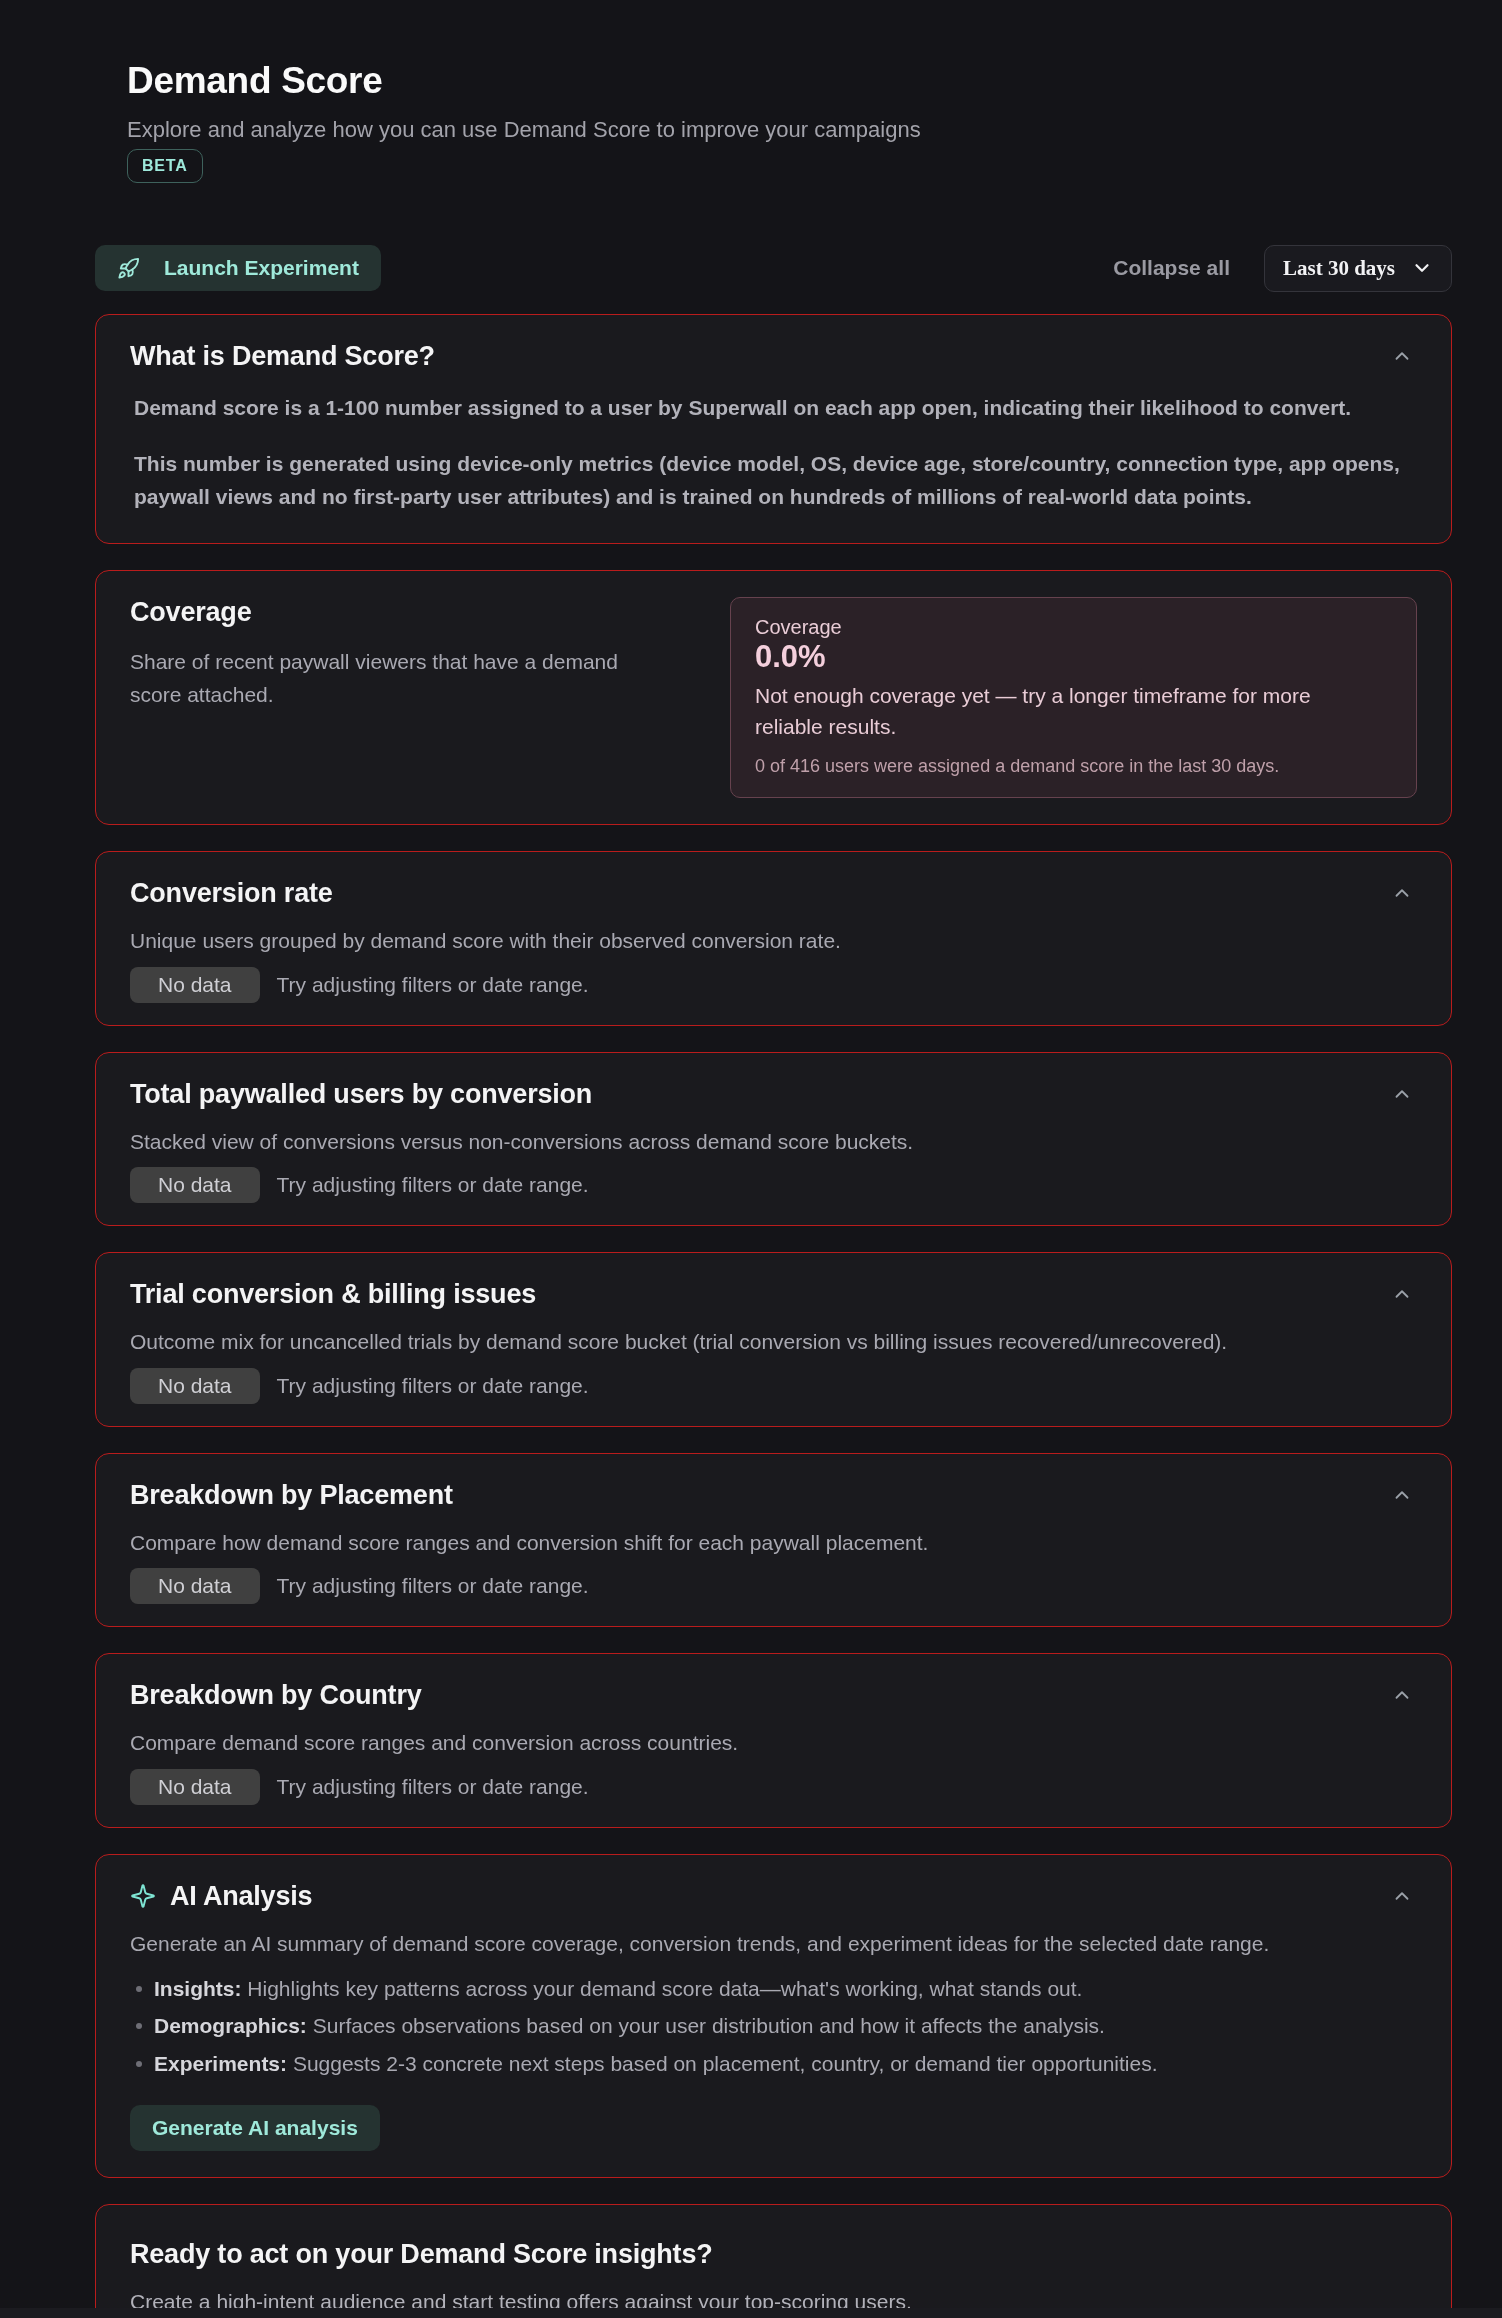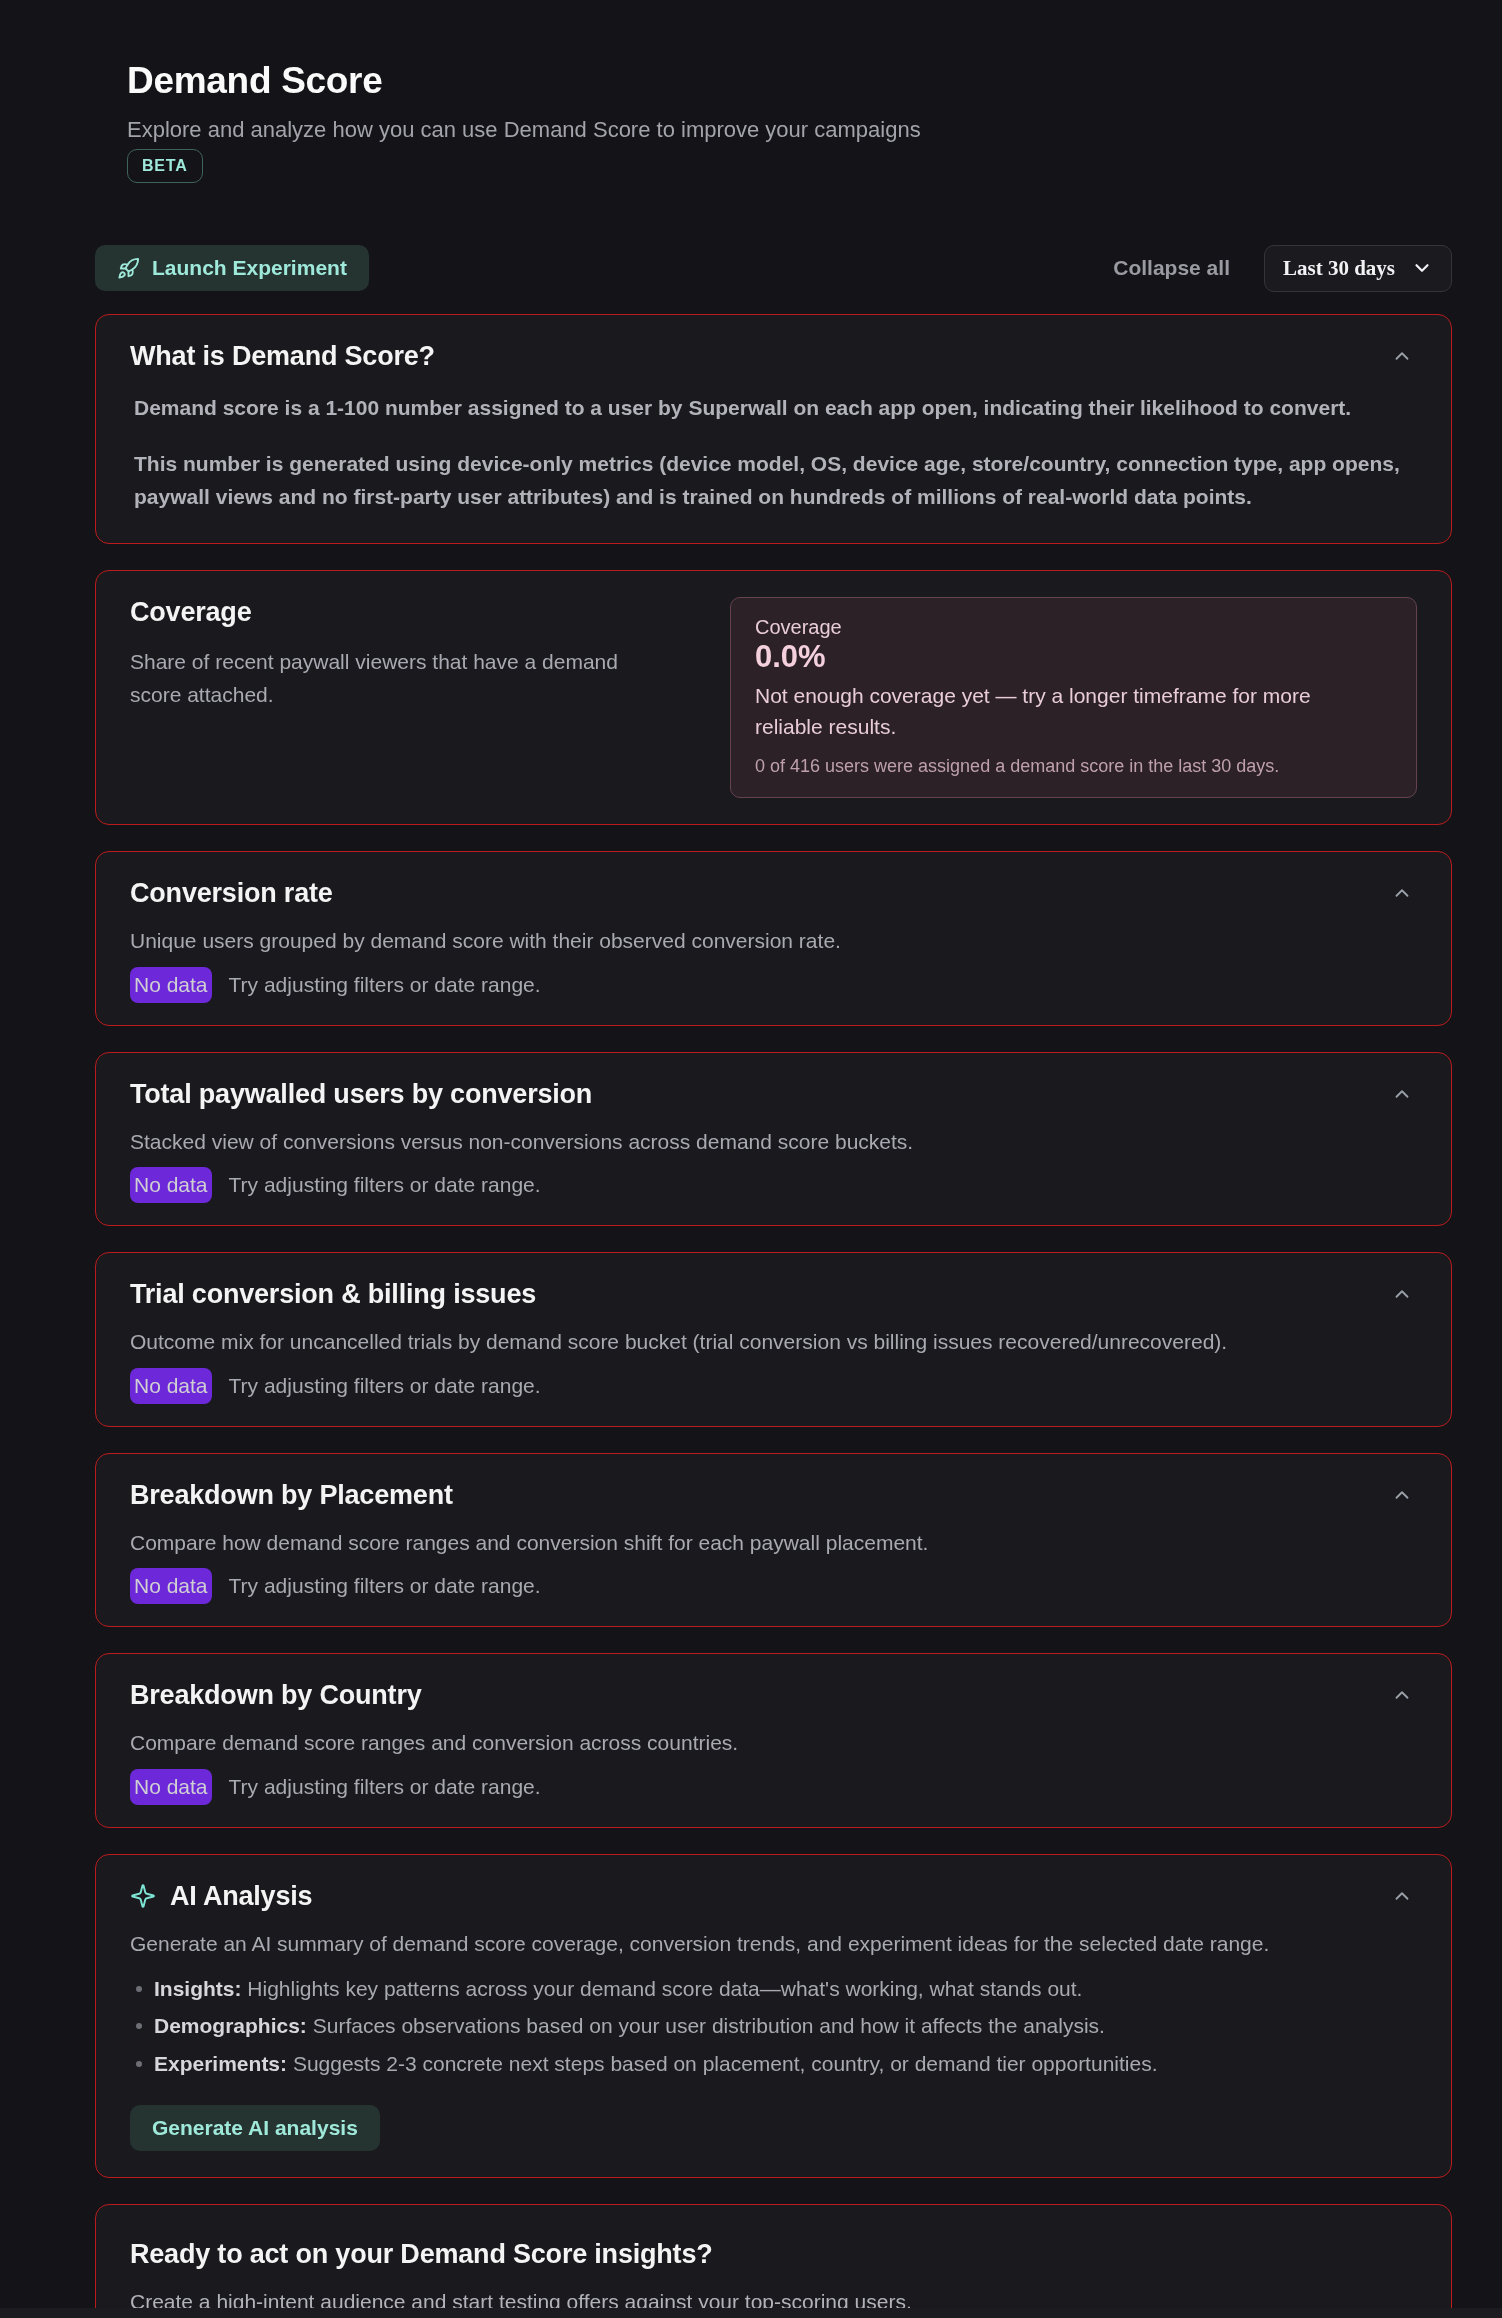--- a/index.html
+++ b/index.html
@@ -16,21 +16,21 @@
   .header{display:flex;justify-content:space-between;align-items:flex-start;padding-left:32px;margin-bottom:62px;flex-direction:column;}
   .page-title{margin:0 0 14px;font-size:37px;font-weight:700;letter-spacing:-0.3px;color:#fafafa;}
   .page-subtitle{font-size:22px;color:#a3a3ab;line-height:1.3;}
   .beta-badge{
     margin-top:4px;border:1px solid #3e625c;color:#9ee9db;border-radius:10px;
     padding:7px 14px;font-size:16px;font-weight:700;letter-spacing:0.8px;
   }
 
   
   .toolbar{display:flex;justify-content:space-between;align-items:center;margin-bottom:22px;}
-  .btn{display:inline-flex;align-items:center;gap:12px;border:none;cursor:pointer;
+  .btn{display:inline-flex;align-items:center;gap:24px;border:none;cursor:pointer;
        border-radius:10px;font-family:inherit;font-size:21px;font-weight:700;}
   .btn-teal{background:#253331;color:#9fe9da;padding:11px 22px;}
   .toolbar-right{display:flex;align-items:center;gap:34px;}
   .collapse-all{font-size:21px;font-weight:700;color:#9a9aa2;cursor:pointer;}
   .btn-date{background:#1a1a1f;border:1px solid #34343b;color:#f2f2f4;padding:10px 18px;gap:16px;font-family:Liberation Serif, serif;}
 
   
   .card{
     background:#1a1a1e;border:1px solid #b91c1c;border-radius:14px;
     padding:26px 34px;margin-bottom:26px;box-sizing:border-box;
@@ -57,22 +57,22 @@
   .coverage-alert-value{font-size:31px;font-weight:700;color:#f4cfdc;margin:0 0 6px;}
   .coverage-alert-msg{font-size:21px;line-height:1.45;color:#e9ccd6;max-width:600px;}
   .coverage-alert-detail{font-size:18px;color:#bfa0aa;margin-top:14px;}
 
   
   .nd-card{padding:26px 34px 22px;}
   .nd-card .card-title{margin-bottom:16px;}
   .nd-card .card-desc{margin-bottom:9px;}
   .nodata-row{display:flex;align-items:center;gap:17px;}
   .nodata-badge{
-    background:#6d28d9;color:#cfcfd4;border-radius:8px;
-    padding:6px 4px;font-size:21px;
+    background:#404040;color:#cfcfd4;border-radius:8px;
+    padding:6px 28px;font-size:21px;
   }
   .nodata-hint{font-size:21px;color:#a9a9b2;}
 
   
   .ai-title-wrap{display:flex;align-items:center;gap:14px;}
   .ai-card .card-head{margin-bottom:16px;}
   .ai-card .card-desc{margin-bottom:13px;}
   .ai-bullets{list-style:none;margin:0;padding:0;}
   .ai-bullets li{
     position:relative;padding-left:24px;margin-bottom:6px;

